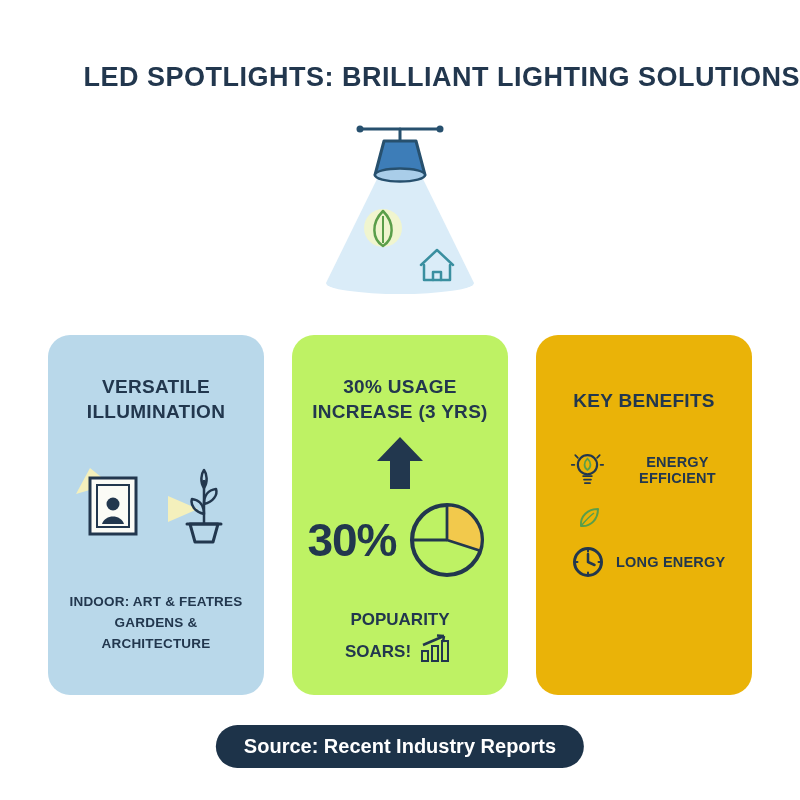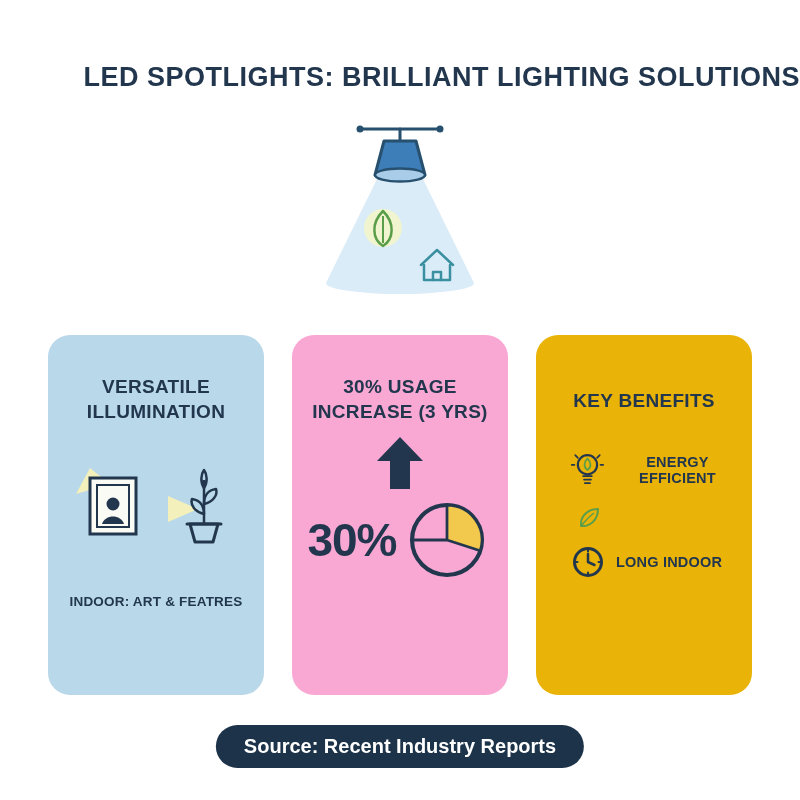--- a/index.html
+++ b/index.html
@@ -8,21 +8,21 @@
 
   .title{margin:62px 0 0 0;text-align:right;color:#22374e;font-size:27px;
          font-weight:700;letter-spacing:.5px;}
 
   .spotlight{display:flex;justify-content:center;margin-top:22px;}
 
   .cards{display:flex;justify-content:center;gap:28px;margin-top:34px;}
   .card{width:216px;height:360px;border-radius:22px;box-sizing:border-box;
         padding:40px 12px 0 12px;text-align:center;color:#22374e;}
   .card-blue{background:#b9d8ea;}
-  .card-green{background:#f9a8d4;}
+  .card-green{background:#bef264;}
   .card-orange{background:#eab308;}
   .card h2{margin:0;font-size:19px;font-weight:700;line-height:1.3;letter-spacing:.3px;}
 
   .art-icons{display:flex;justify-content:center;align-items:flex-end;gap:16px;margin-top:42px;}
   .caption{margin-top:46px;font-size:13.5px;font-weight:700;line-height:1.55;letter-spacing:.2px;}
 
   .arrow-wrap{margin-top:12px;}
   .stat-row{display:flex;align-items:center;justify-content:center;gap:4px;margin-top:0;}
   .stat{font-size:46px;font-weight:700;letter-spacing:-1px;text-align:right;}
   .caption2{margin-top:22px;font-size:17px;font-weight:700;line-height:1.4;}
@@ -98,40 +98,54 @@
           <path d="M24,58 L52,58 L47,76 L29,76 Z" fill="none" stroke="#22374e" stroke-width="3" stroke-linejoin="round"></path>
           <path d="M21,58 L55,58" stroke="#22374e" stroke-width="3" stroke-linecap="round"></path>
           <line x1="38" y1="58" x2="38" y2="14" stroke="#22374e" stroke-width="2.5"></line>
           <path d="M38,48 C29,46 24,39 26,33 C34,34 38,40 38,48 Z" fill="none" stroke="#22374e" stroke-width="2.5" stroke-linejoin="round"></path>
           <path d="M38,38 C47,36 52,29 50,23 C42,24 38,30 38,38 Z" fill="none" stroke="#22374e" stroke-width="2.5" stroke-linejoin="round"></path>
           <path d="M38,22 C34,16 35,8 38,4 C41,8 42,16 38,22 Z" fill="none" stroke="#22374e" stroke-width="2.5" stroke-linejoin="round"></path>
         </svg>
       </div>
       <div class="caption">
         <span>INDOOR: ART &amp; FEATRES</span><br>
+        <span>GARDENS &amp; ARCHITECTURE</span>
       </div>
     </div>
 
     <div class="card card-green">
       <h2>
         <span>30% USAGE</span><br>
         <span>INCREASE (3 YRS)</span>
       </h2>
       <div class="arrow-wrap">
         <svg width="50" height="54" viewBox="0 0 100 108">
           <polygon points="50,2 96,50 70,50 70,106 30,106 30,50 4,50" fill="#22374e"></polygon>
         </svg>
       </div>
       <div class="stat-row">
         <span class="stat">30%</span>
         <svg width="92" height="92" viewBox="0 0 100 100">
           <circle cx="50" cy="50" r="38" fill="none" stroke="#22374e" stroke-width="4.5"></circle>
           <path id="pie-wedge" fill="#f2c94c" stroke="#22374e" stroke-width="3" stroke-linejoin="round" d="M50,50 L50,12 A38,38 0 0 1 86.14,61.74 Z"></path>
           <line x1="50" y1="50" x2="13" y2="50" stroke="#22374e" stroke-width="3"></line>
         </svg>
+      </div>
+      <div class="caption2">
+        <span>POPUARITY</span><br>
+        <span class="soars-line">
+          <span>SOARS!</span>
+          <svg width="36" height="32" viewBox="0 0 36 32">
+            <rect x="3" y="19" width="6" height="10" fill="none" stroke="#22374e" stroke-width="2"></rect>
+            <rect x="13" y="14" width="6" height="15" fill="none" stroke="#22374e" stroke-width="2"></rect>
+            <rect x="23" y="9" width="6" height="20" fill="none" stroke="#22374e" stroke-width="2"></rect>
+            <path d="M4,13 L25,4" stroke="#22374e" stroke-width="2.5" fill="none"></path>
+            <path d="M25,4 L18,3.5 M25,4 L24,10" stroke="#22374e" stroke-width="2.5" fill="none"></path>
+          </svg>
+        </span>
       </div>
     </div>
 
     <div class="card card-orange">
       <h2 style="margin-top:14px;">KEY BENEFITS</h2>
       <div class="benefits">
         <div class="benefit">
           <svg width="40" height="44" viewBox="0 0 40 44">
             <circle cx="20" cy="16" r="11" fill="none" stroke="#22374e" stroke-width="2.5"></circle>
             <path d="M15,29 L25,29 M16,33 L24,33 M17,37 L23,37" stroke="#22374e" stroke-width="2" stroke-linecap="round"></path>
@@ -145,21 +159,21 @@
             <path d="M4,20 C3,10 11,3 21,3 C21,13 14,21 4,20 Z" fill="none" stroke="#5a9e4a" stroke-width="2" stroke-linejoin="round"></path>
             <path d="M4,20 C9,14 13,10 17,7" fill="none" stroke="#5a9e4a" stroke-width="1.5"></path>
           </svg>
         </div>
         <div class="benefit">
           <svg width="36" height="36" viewBox="0 0 36 36">
             <circle cx="18" cy="18" r="13.5" fill="none" stroke="#22374e" stroke-width="3"></circle>
             <path d="M18,18 L18,10 M18,18 L24.5,21" stroke="#22374e" stroke-width="2.5" stroke-linecap="round" fill="none"></path>
             <path d="M18,5 L18,7.5 M31,18 L28.5,18 M18,31 L18,28.5 M5,18 L7.5,18" stroke="#22374e" stroke-width="2" stroke-linecap="round"></path>
           </svg>
-          <span>LONG INDOOR</span>
+          <span>LONG ENERGY</span>
         </div>
       </div>
     </div>
 
   </div>
 
   <div class="footer">Source: Recent Industry Reports</div>
 
 </div>
 

